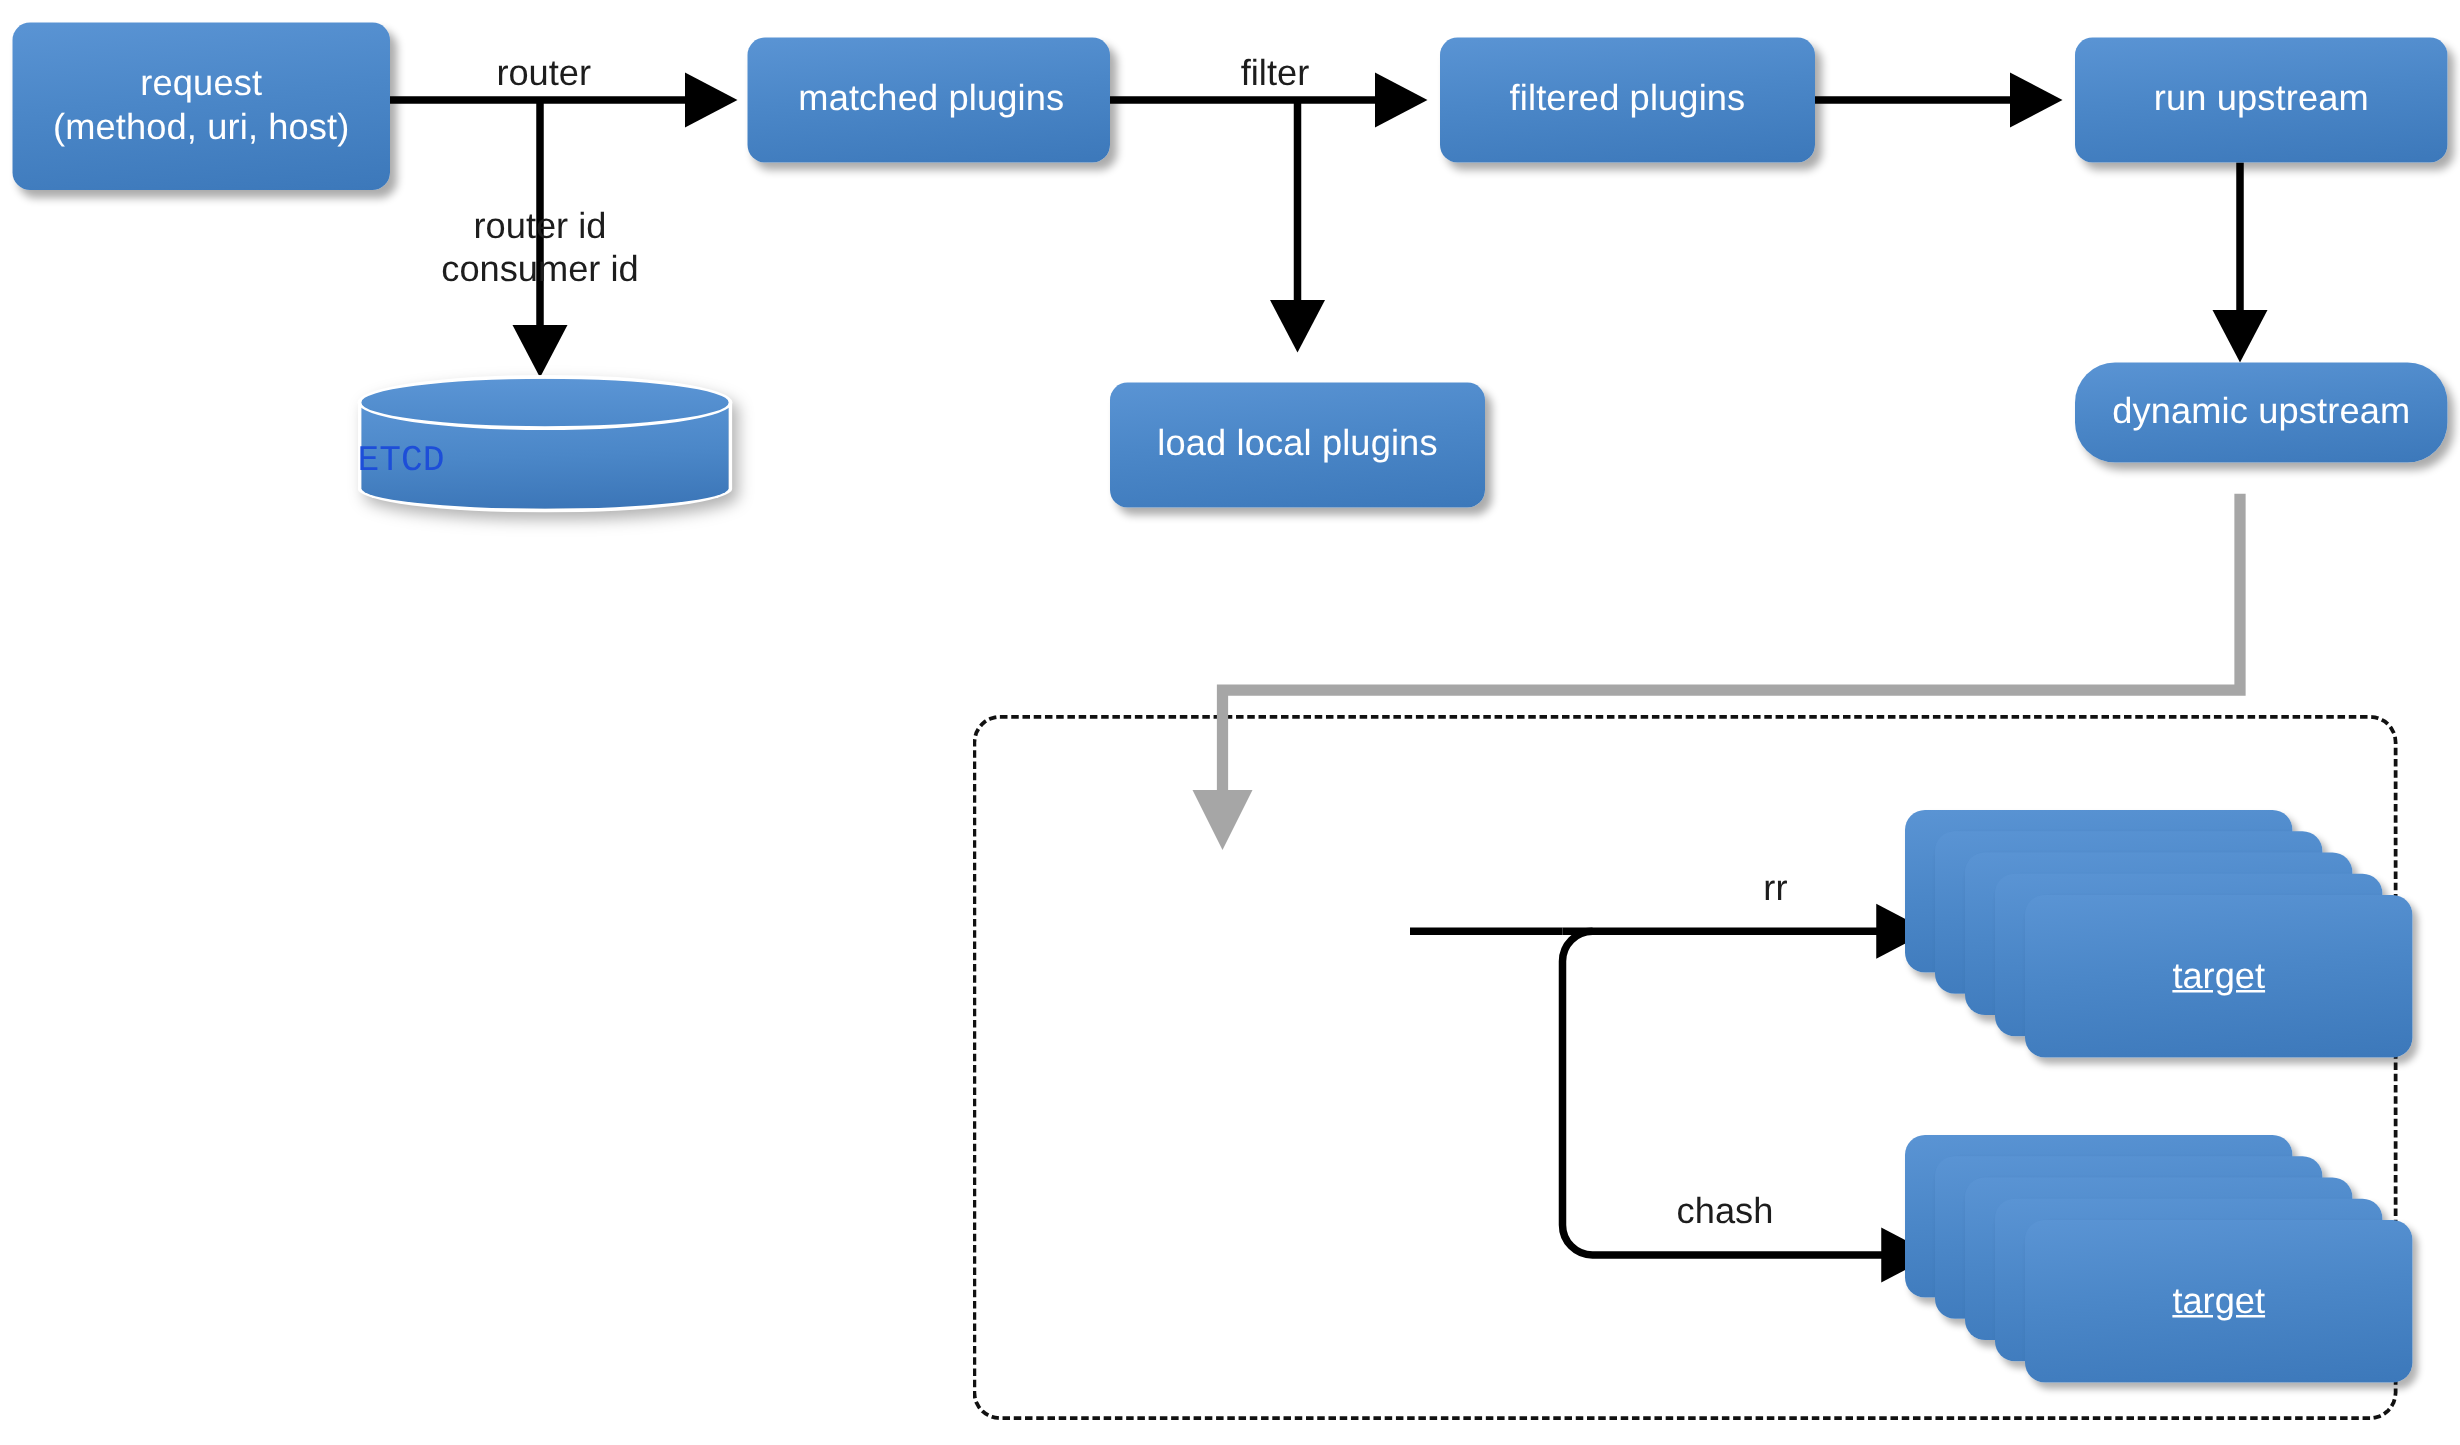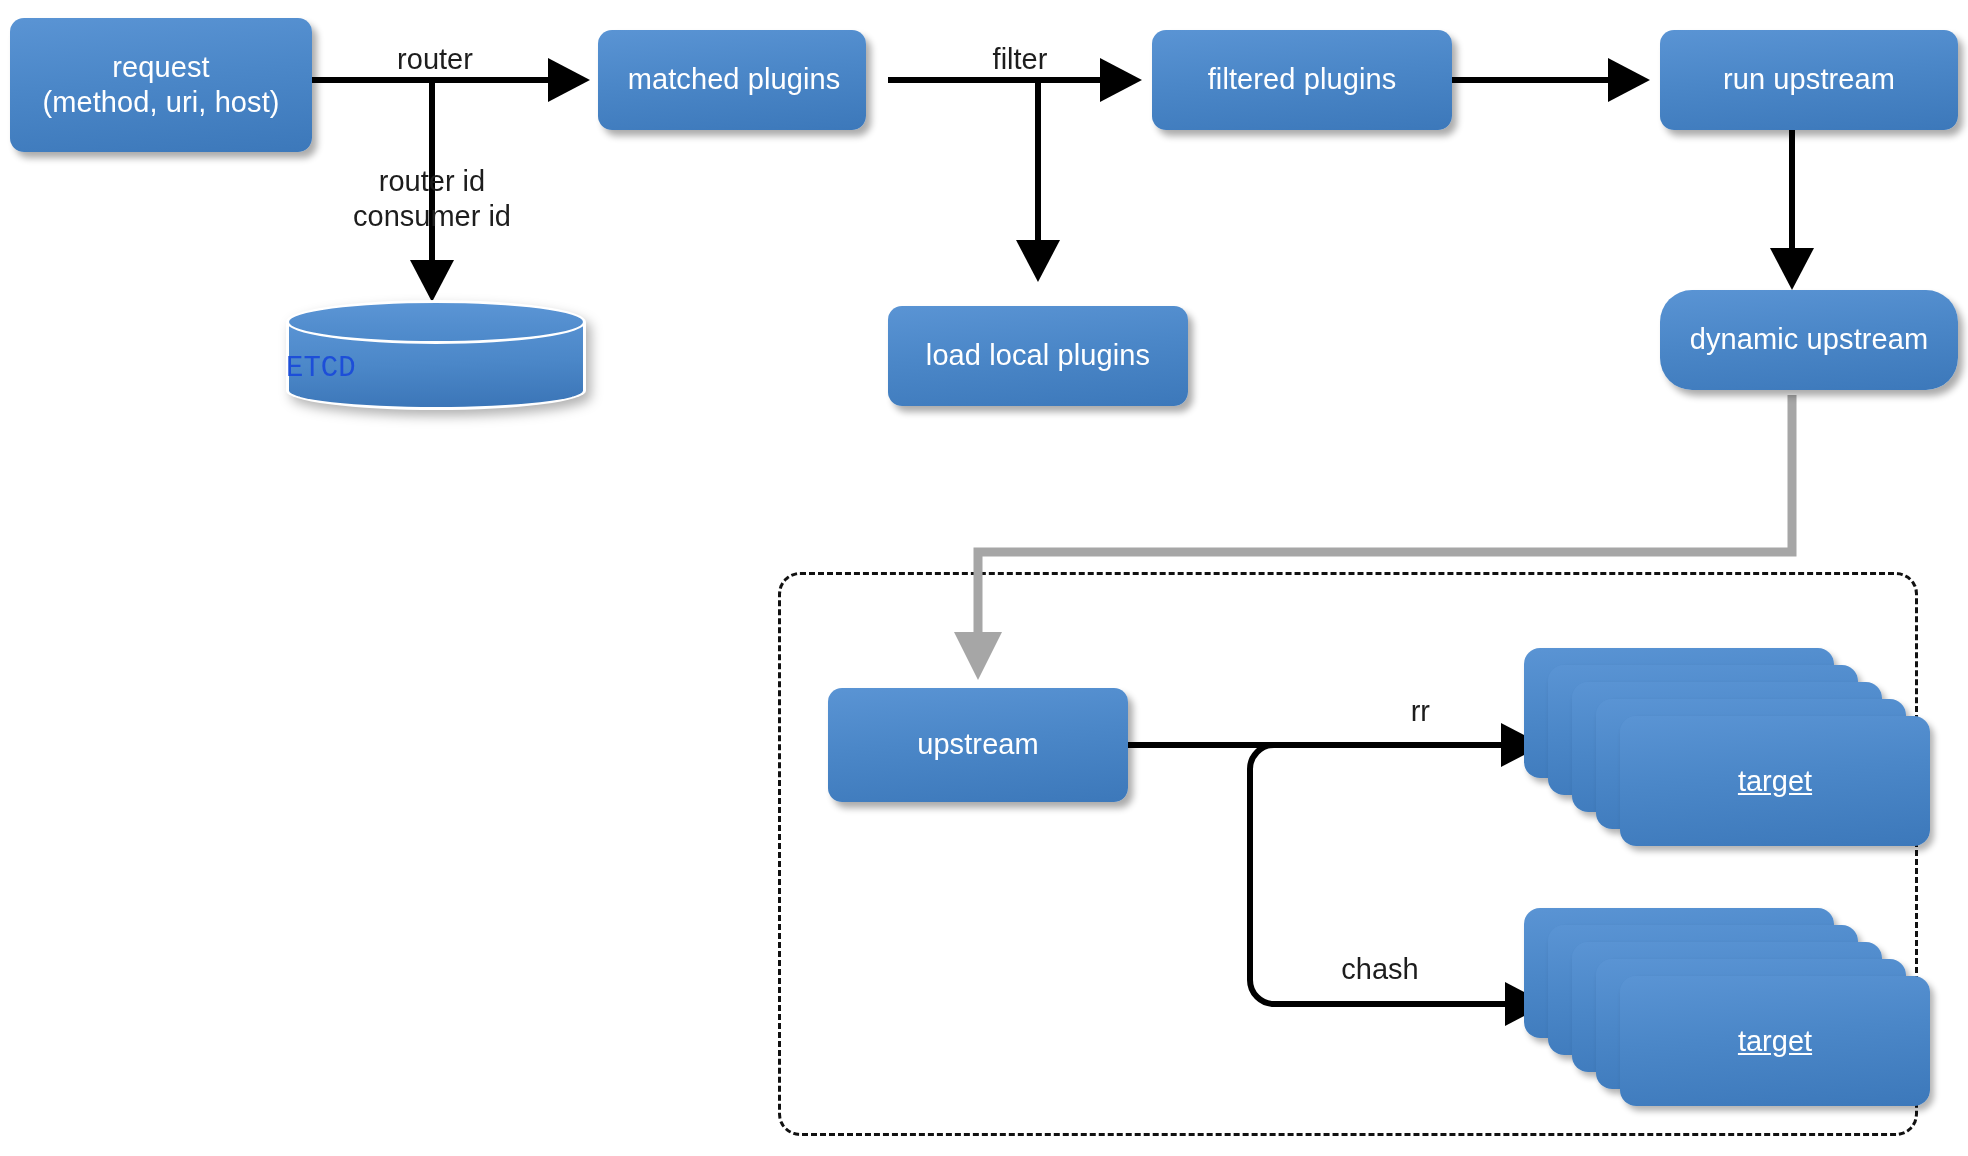--- a/index.html
+++ b/index.html
@@ -178,31 +178,30 @@
     <polygon points="1038,282 1016,240 1060,240" fill="#000000"></polygon>
     <polygon points="1650,80 1608,58 1608,102" fill="#000000"></polygon>
     <polygon points="1792,290 1770,248 1814,248" fill="#000000"></polygon>
     <polygon points="1543,745 1501,723 1501,767" fill="#000000"></polygon>
     <polygon points="1547,1004 1505,982 1505,1026" fill="#000000"></polygon>
   </svg>
 
   <div class="node small-pad" style="left:10px; top:18px; width:302px; height:134px;">request
 (method, uri, host)</div>
 
-  <div class="node small-pad" style="left:598px; top:30px; width:268px; height:100px;padding-left:18px;">matched plugins</div>
+  <div class="node small-pad" style="left:598px; top:30px; width:290px; height:100px;padding-left:18px;">matched plugins</div>
 
   <div class="node small-pad" style="left:1152px; top:30px; width:300px; height:100px;">filtered plugins</div>
 
   <div class="node small-pad" style="left:1660px; top:30px; width:298px; height:100px;">run upstream</div>
 
   <div class="node small-pad" style="left:888px; top:306px; width:300px; height:100px;">load local plugins</div>
 
-  <div class="node small-pad" style="left:1660px; top:290px; width:298px; height:100px;border-radius:32px;">dynamic upstream</div>
-
-  <div class="node small-pad" style="left:828px; top:688px; width:300px; height:114px;">upstream</div>
+  <div class="node small-pad" style="left:1660px; top:290px; width:298px; height:80px;border-radius:32px;">dynamic upstream</div>
+
 
   <div class="cylinder" style="left:286px; top:300px; width:300px; height:110px;">
     <div class="cyl-body" style="top:22px; width:300px; height:88px;"></div>
     <div class="cyl-top" style="width:300px; height:44px;"></div>
     <div class="cyl-label" style="top:52px;">ETCD</div>
   </div>
 
   <div class="stack" style="left:1524px; top:648px; width:400px; height:196px;">
     <div class="layer" style="left:0px;  top:0px;  width:310px; height:130px;"></div>
     <div class="layer" style="left:24px; top:17px; width:310px; height:130px;"></div>

